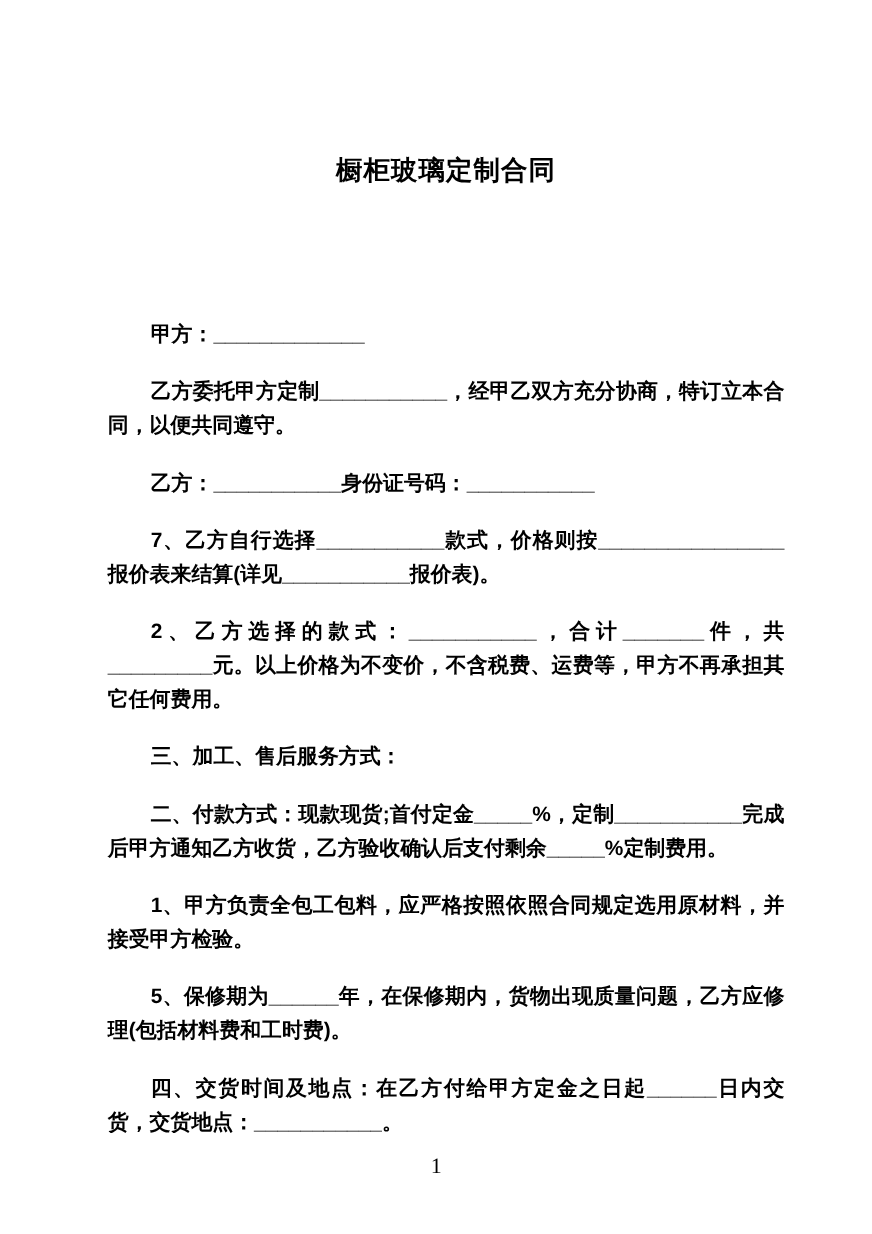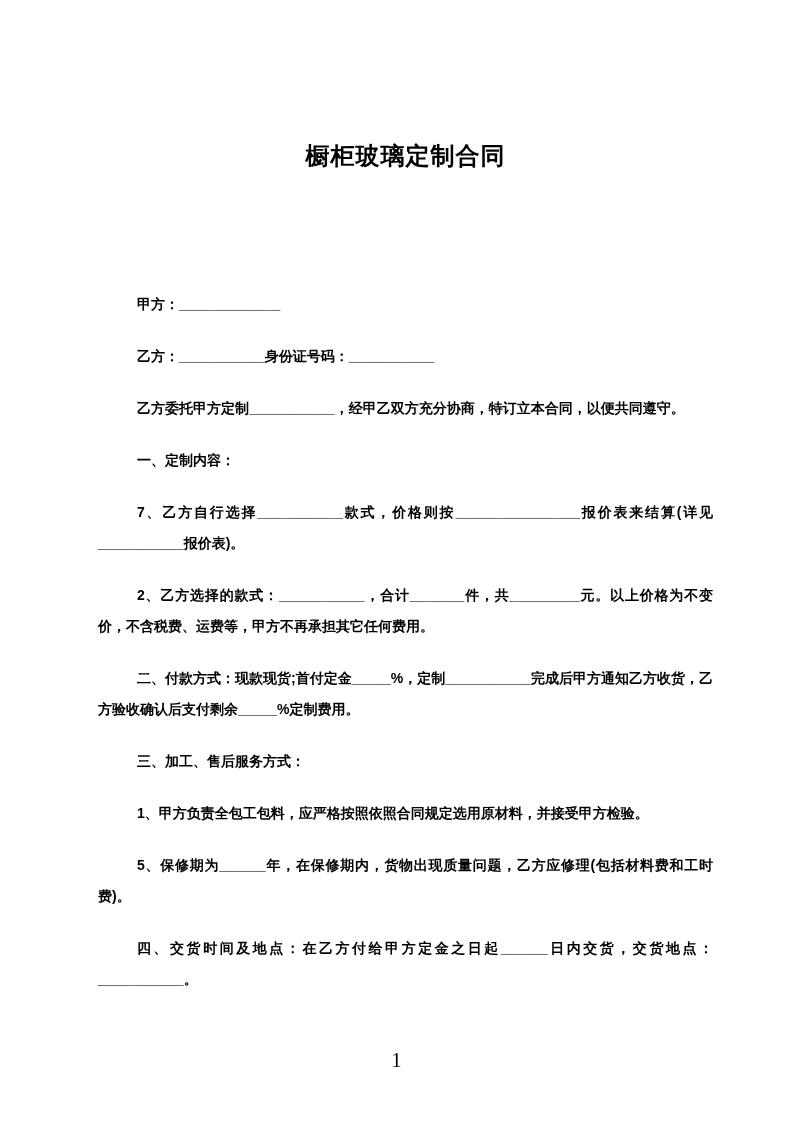--- a/index.html
+++ b/index.html
@@ -24,21 +24,21 @@
   .doc-title {
     margin: 0 0 113px 0;
     font-size: 24px;
     line-height: 41px;
     font-weight: bold;
     text-align: center;
     letter-spacing: 1px;
   }
   .para {
     margin: 0 0 21px 0;
-    font-size: 14px;
+    font-size: 19px;
     line-height: 31px;
     font-weight: bold;
     text-align: justify;
     text-indent: 39px;
     overflow-wrap: anywhere;
   }
   .page-number {
     position: absolute;
     top: 1048px;
     left: 0;
@@ -53,33 +53,32 @@
 </head>
 <body>
 
 <div class="page">
   <div class="content">
 
     <h1 class="doc-title">橱柜玻璃定制合同</h1>
 
     <p class="para">甲方：_____________</p>
 
+    <p class="para">乙方委托甲方定制___________，经甲乙双方充分协商，特订立本合同，以便共同遵守。</p>
+
     <p class="para">乙方：___________身份证号码：___________</p>
 
-    <p class="para">乙方委托甲方定制___________，经甲乙双方充分协商，特订立本合同，以便共同遵守。</p>
-
-    <p class="para">一、定制内容：</p>
 
     <p class="para">7、乙方自行选择___________款式，价格则按________________报价表来结算(详见___________报价表)。</p>
 
     <p class="para">2、乙方选择的款式：___________，合计_______件，共_________元。以上价格为不变价，不含税费、运费等，甲方不再承担其它任何费用。</p>
 
+    <p class="para">三、加工、售后服务方式：</p>
+
     <p class="para">二、付款方式：现款现货;首付定金_____%，定制___________完成后甲方通知乙方收货，乙方验收确认后支付剩余_____%定制费用。</p>
-
-    <p class="para">三、加工、售后服务方式：</p>
 
     <p class="para">1、甲方负责全包工包料，应严格按照依照合同规定选用原材料，并接受甲方检验。</p>
 
     <p class="para">5、保修期为______年，在保修期内，货物出现质量问题，乙方应修理(包括材料费和工时费)。</p>
 
     <p class="para">四、交货时间及地点：在乙方付给甲方定金之日起______日内交货，交货地点：___________。</p>
 
   </div>
 
   <div class="page-number">1</div>

